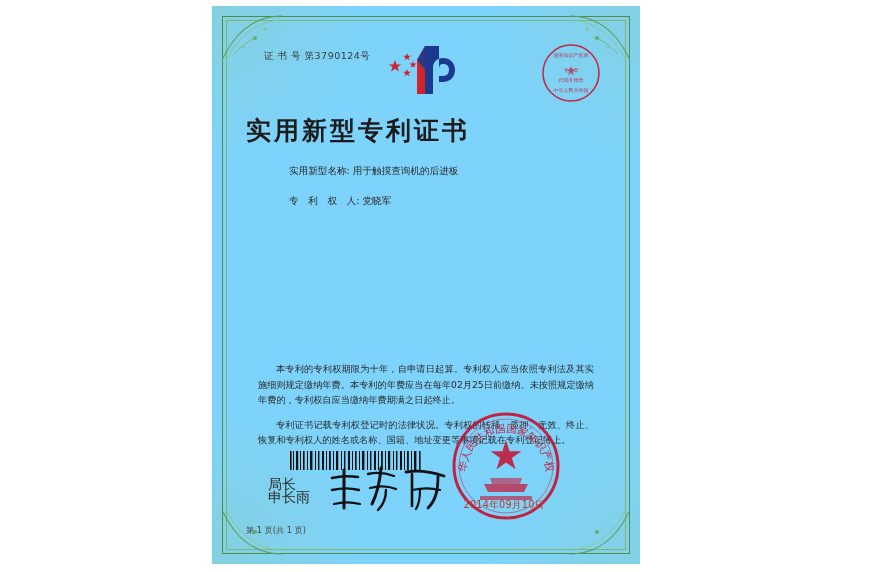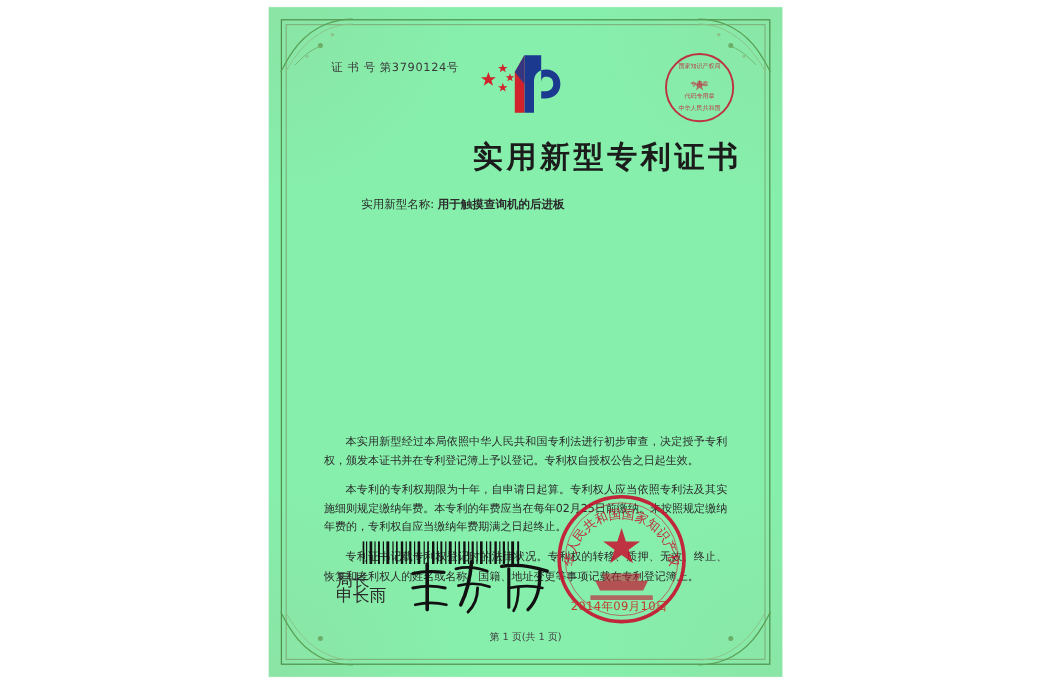--- a/index.html
+++ b/index.html
@@ -17,25 +17,25 @@
   #certificate-page {
     position: relative;
     width: 884px;
     height: 572px;
     background: #ffffff;
   }
 
   
   .sheet {
     position: absolute;
-    left: 224px;
+    left: 212px;
     top: 6px;
     width: 428px;
     height: 558px;
-    background: #86efac;
+    background: #7dd3fc;
     box-shadow: 0 0 1px rgba(0,0,0,.15);
     overflow: hidden;
   }
 
   
   .frame-outer {
     position: absolute;
     left: 10px;
     top: 10px;
     right: 10px;
@@ -114,21 +114,21 @@
     top: 6px;
     width: 62px;
     height: 62px;
   }
 
   .main-title {
     position: absolute;
     left: 0;
     right: 0;
     top: 78px;
-    text-align: right;
+    text-align: left;
     font-size: 25px;
     font-weight: bold;
     letter-spacing: 3px;
     color: #1b1b1b;
     font-family: "DejaVu Sans", sans-serif;
   }
 
   .fields {
     position: absolute;
     left: 12px;
@@ -141,21 +141,20 @@
     margin-bottom: 16.5px;
     line-height: 13px;
     white-space: nowrap;
   }
   .field-label {
     display: inline-block;
     margin-left: 31px;
   }
   .field-value {
     display: inline-block;
-    font-weight: bold;
   }
 
   .paragraphs {
     position: absolute;
     left: 12px;
     right: 12px;
     top: 316px;
   }
   .para {
     font-size: 9.2px;
@@ -209,21 +208,21 @@
     font-size: 9.6px;
     color: #c0392b;
     letter-spacing: .3px;
   }
 
   .page-footer {
     position: absolute;
     left: 0;
     right: 0;
     bottom: 2px;
-    text-align: center;
+    text-align: left;
     font-size: 8.2px;
     color: #444;
   }
 </style>
 </head>
 <body>
 
 <div id="certificate-page">
 
   <div class="sheet">
@@ -302,24 +301,27 @@
         </svg>
       </div>
 
       <div class="main-title">实用新型专利证书</div>
 
       <div class="fields">
         <div class="field-row">
           <span class="field-label">实用新型名称:</span>
           <span class="field-value">用于触摸查询机的后进板</span>
         </div>
+        <div class="field-row">
+          <span class="field-label">专　利　权　人:</span>
+          <span class="field-value">党晓军</span>
+        </div>
       </div>
 
       <div class="paragraphs">
-        <p class="para">本实用新型经过本局依照中华人民共和国专利法进行初步审查，决定授予专利权，颁发本证书并在专利登记簿上予以登记。专利权自授权公告之日起生效。</p>
         <p class="para">本专利的专利权期限为十年，自申请日起算。专利权人应当依照专利法及其实施细则规定缴纳年费。本专利的年费应当在每年02月25日前缴纳。未按照规定缴纳年费的，专利权自应当缴纳年费期满之日起终止。</p>
         <p class="para">专利证书记载专利权登记时的法律状况。专利权的转移、质押、无效、终止、恢复和专利权人的姓名或名称、国籍、地址变更等事项记载在专利登记簿上。</p>
       </div>
 
       <div class="barcode">
         <svg viewBox="0 0 132 19" width="132" height="19">
           <g fill="#111">
             <rect x="0" y="0" width="1.6" height="19"></rect>
               <rect x="3" y="0" width="1" height="19"></rect>
             <rect x="6" y="0" width="2.2" height="19"></rect>

